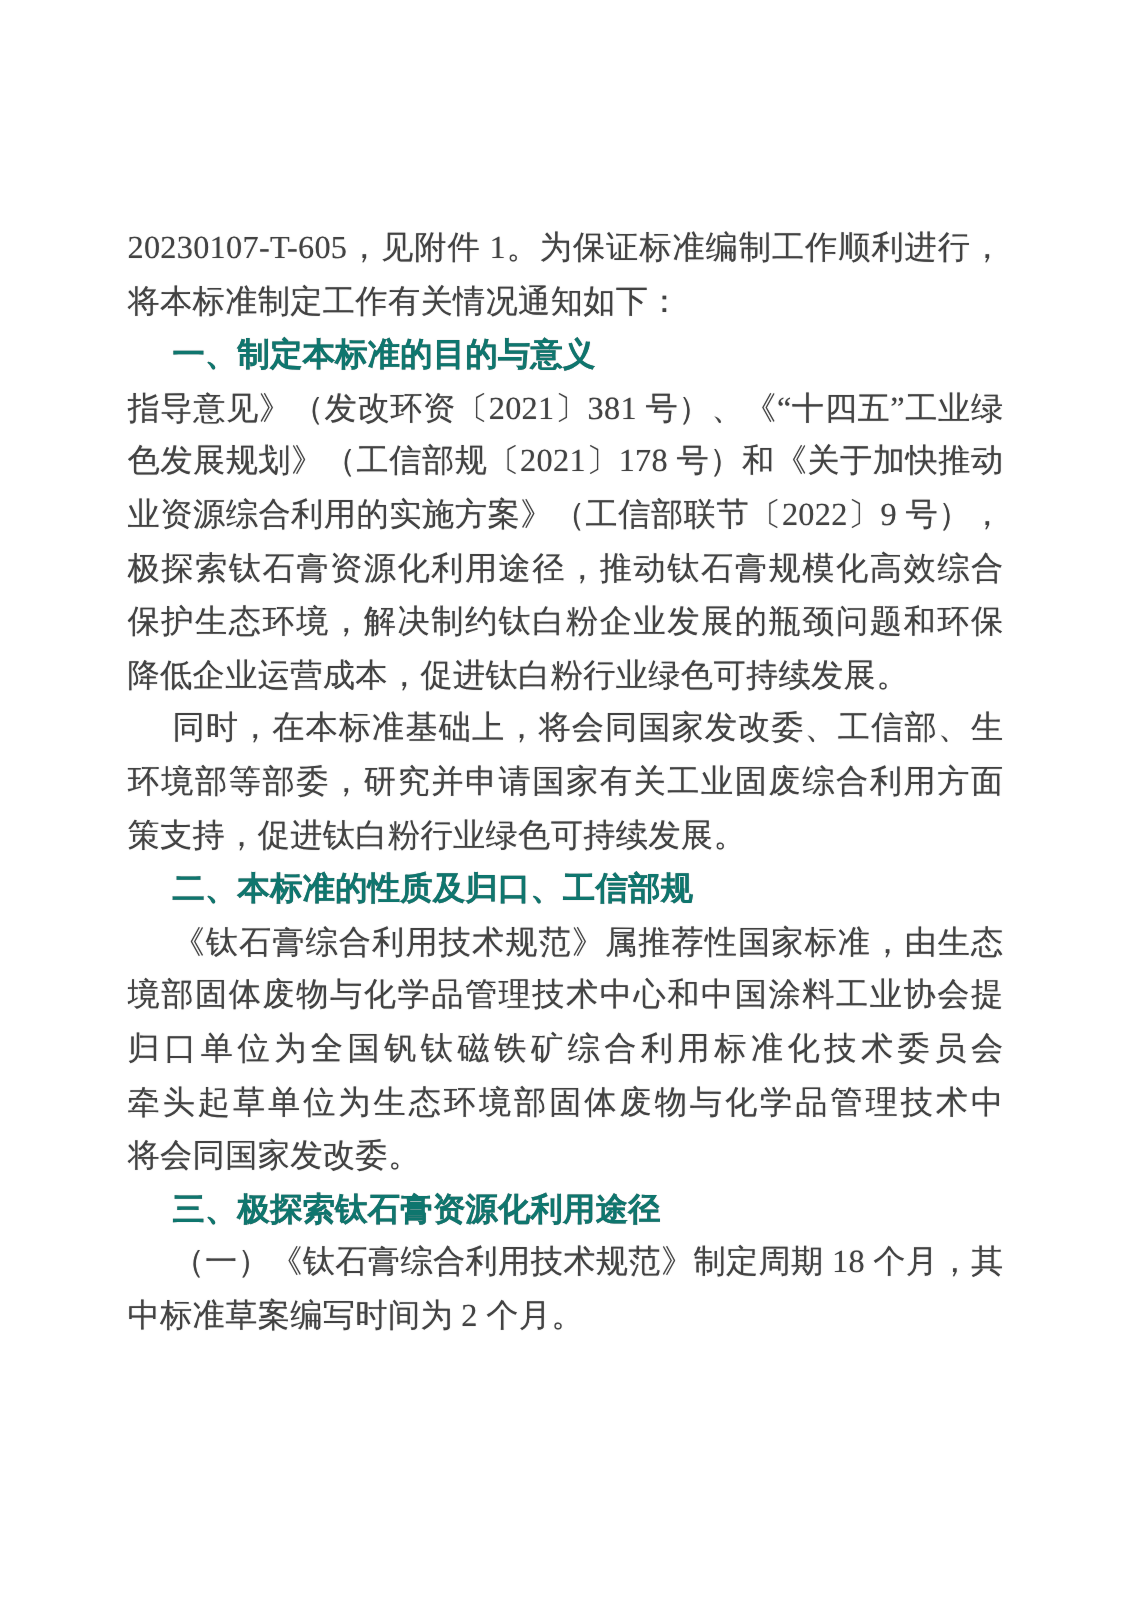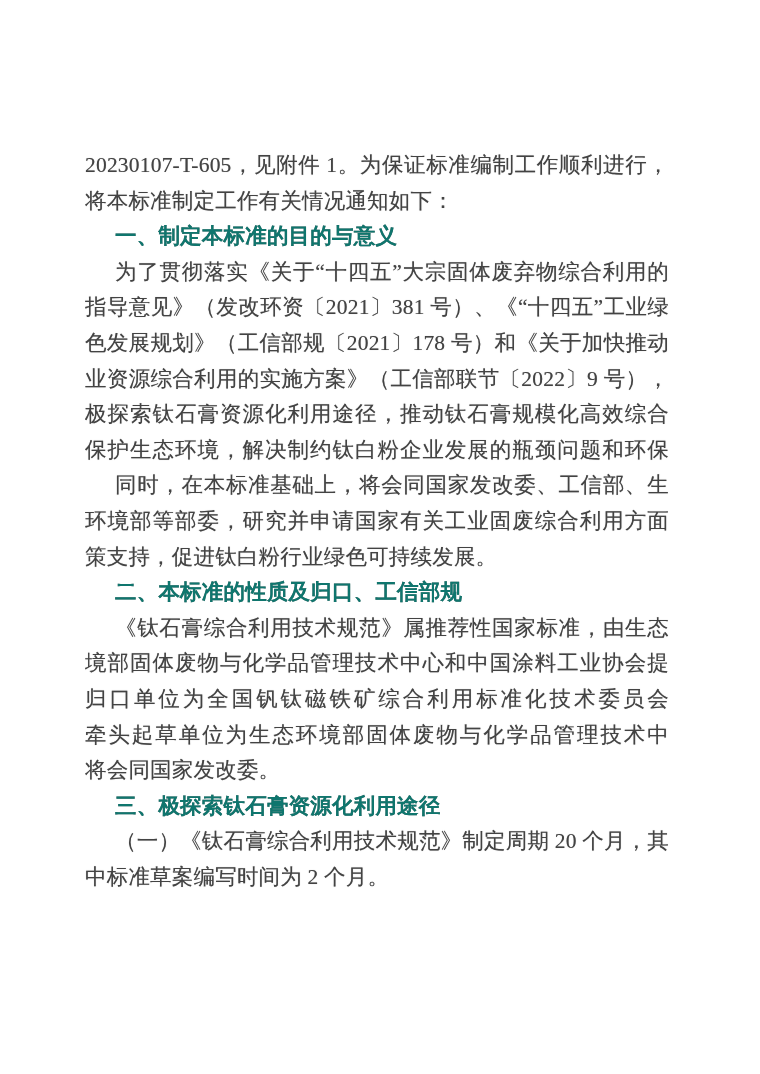--- a/index.html
+++ b/index.html
@@ -45,32 +45,32 @@
   }
 </style>
 </head>
 <body>
 
 <div class="page">
   <div class="content">
       <div class="line fill">20230107-T-605，见附件 1。为保证标准编制工作顺利进行，现</div>
       <div class="line">将本标准制定工作有关情况通知如下：</div>
       <div class="line heading indent">一、制定本标准的目的与意义</div>
-      <div class="line indent fill">为了贯彻落实《关于“十四五”大宗固体废弃物综合利用的</div>
       <div class="line fill">指导意见》（发改环资〔2021〕381 号）、《“十四五”工业绿</div>
       <div class="line fill">色发展规划》（工信部规〔2021〕178 号）和《关于加快推动工</div>
       <div class="line fill">业资源综合利用的实施方案》（工信部联节〔2022〕9 号），积</div>
       <div class="line fill">极探索钛石膏资源化利用途径，推动钛石膏规模化高效综合利用，</div>
       <div class="line fill">保护生态环境，解决制约钛白粉企业发展的瓶颈问题和环保问题，</div>
+      <div class="line">降低企业运营成本，促进钛白粉行业绿色可持续发展。</div>
       <div class="line indent fill">同时，在本标准基础上，将会同国家发改委、工信部、生态</div>
       <div class="line fill">环境部等部委，研究并申请国家有关工业固废综合利用方面的政</div>
       <div class="line">策支持，促进钛白粉行业绿色可持续发展。</div>
       <div class="line heading indent">二、本标准的性质及归口、工信部规</div>
       <div class="line indent fill">《钛石膏综合利用技术规范》属推荐性国家标准，由生态环</div>
       <div class="line fill">境部固体废物与化学品管理技术中心和中国涂料工业协会提出，</div>
       <div class="line fill">归口单位为全国钒钛磁铁矿综合利用标准化技术委员会(TC579)，</div>
       <div class="line fill">牵头起草单位为生态环境部固体废物与化学品管理技术中心、中</div>
       <div class="line">将会同国家发改委。</div>
       <div class="line heading indent">三、极探索钛石膏资源化利用途径</div>
-      <div class="line indent fill">（一）《钛石膏综合利用技术规范》制定周期 20 个月，其</div>
+      <div class="line indent fill">（一）《钛石膏综合利用技术规范》制定周期 18 个月，其</div>
       <div class="line">中标准草案编写时间为 2 个月。</div>
     </div>
 </div>
 
 </body></html>

